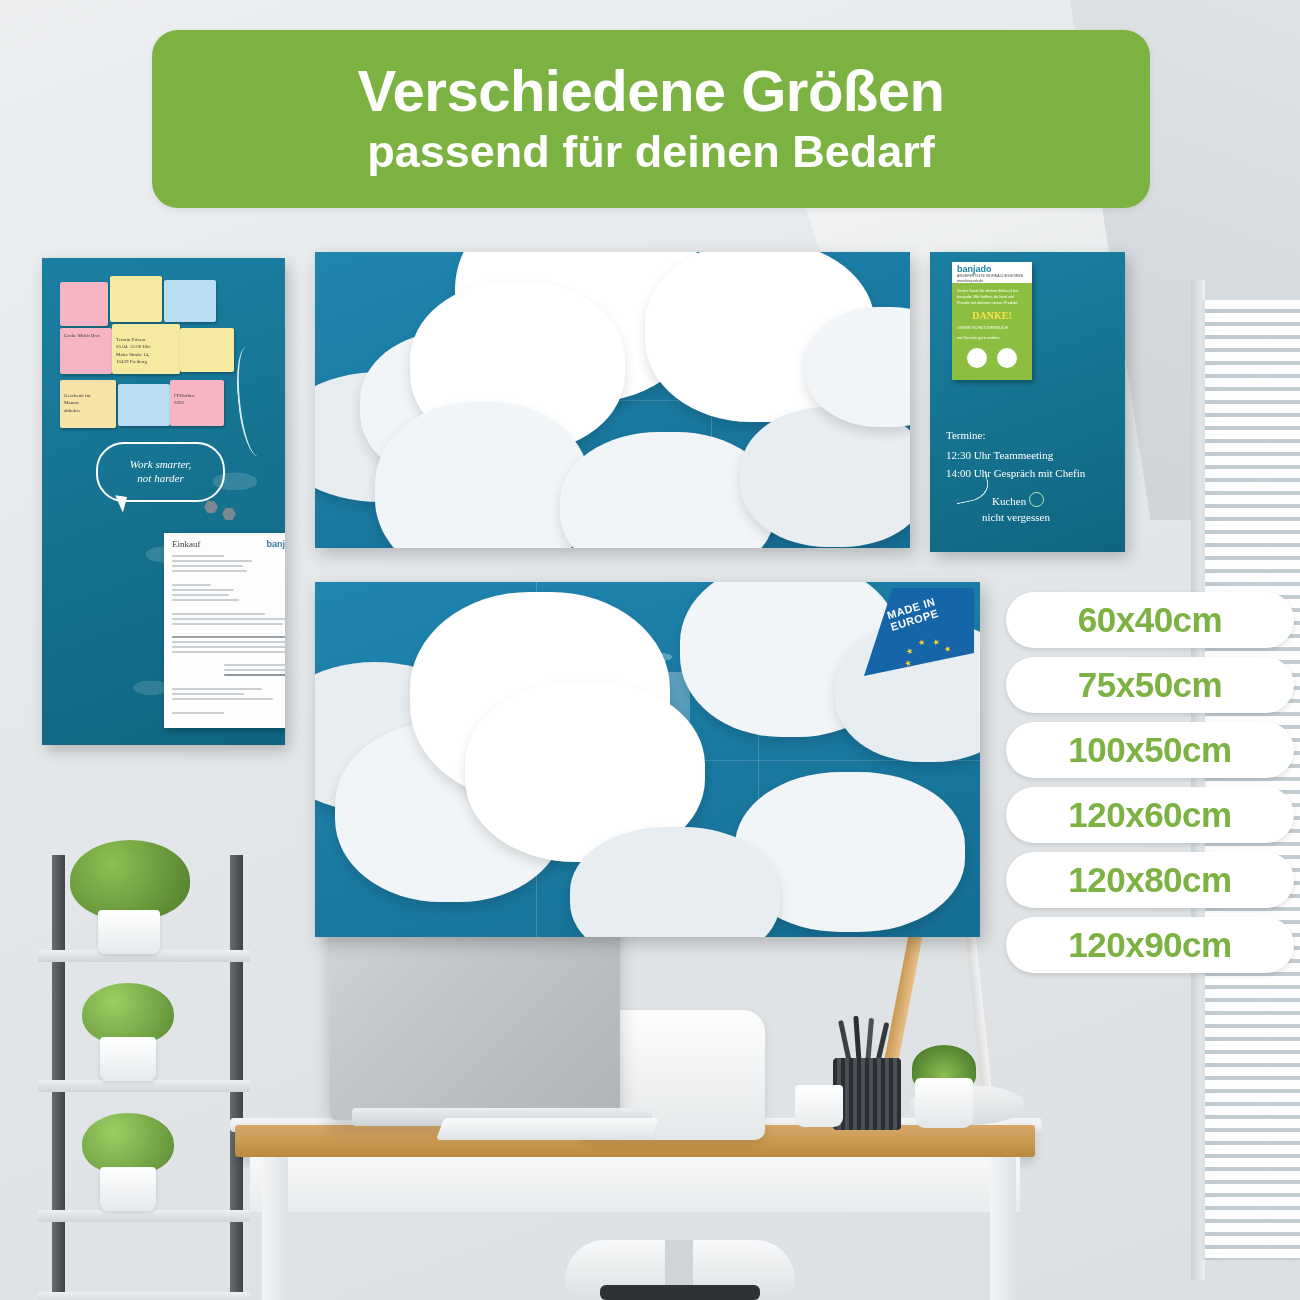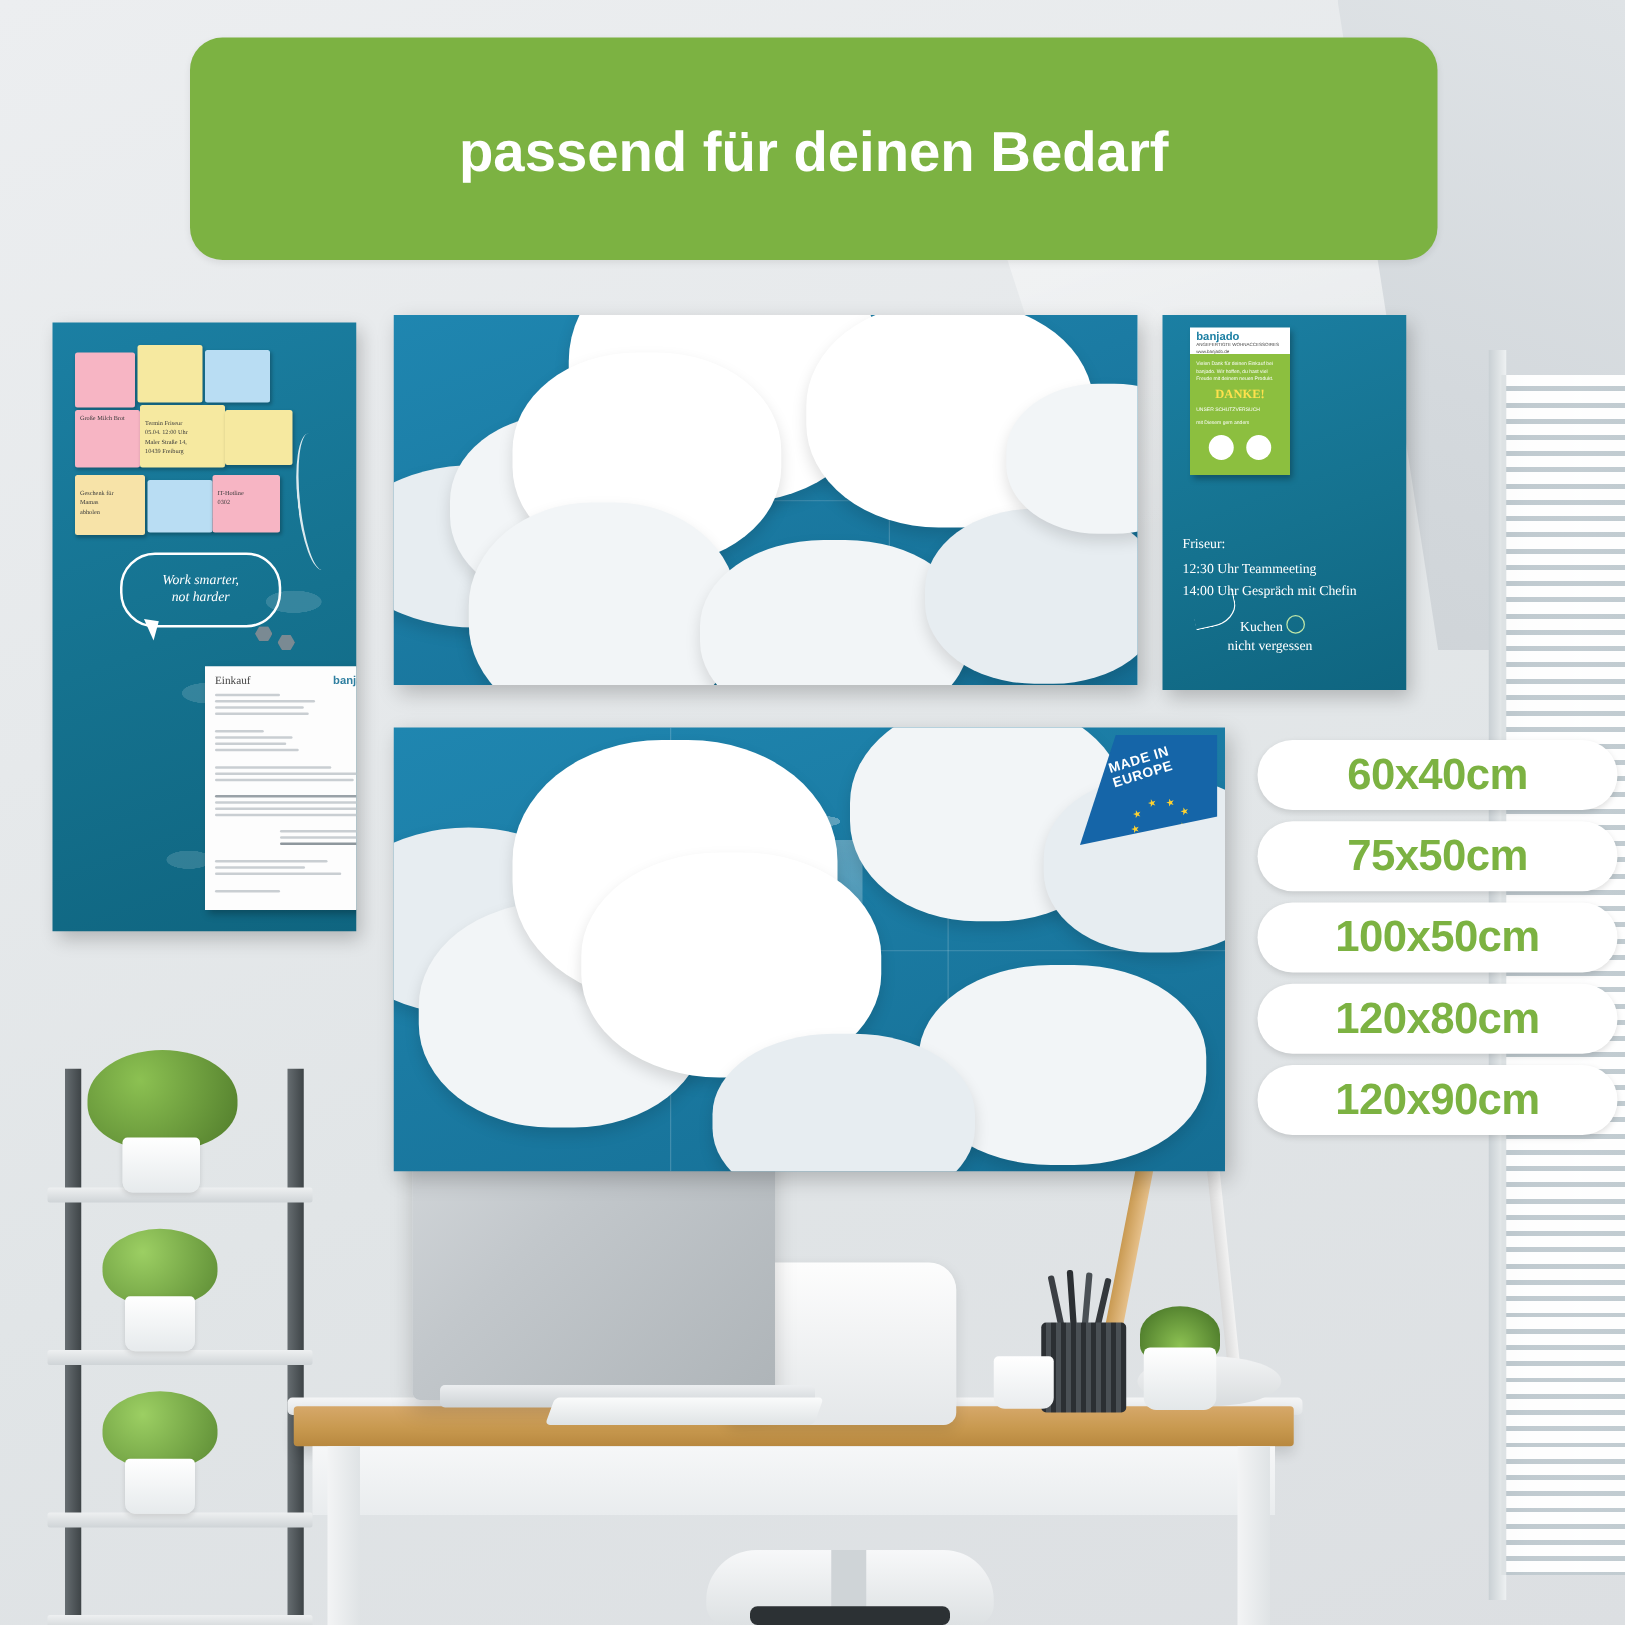--- a/index.html
+++ b/index.html
@@ -539,47 +539,51 @@
       <div class="flyer-body">Vielen Dank für deinen Einkauf bei banjado. Wir hoffen, du hast viel Freude mit deinem neuen Produkt.</div>
       <div class="flyer-danke">DANKE!</div>
       <div class="flyer-body">UNSER SCHUTZVERSUCH</div>
       <div class="flyer-body" style="padding-top:0">mit Diesem gern anders</div>
       <div style="text-align:center;">
         <span class="flyer-circle"></span>
         <span class="flyer-circle"></span>
       </div>
     </div>
 
-    <div class="handwrite" style="left:16px;top:176px;">Friseur:</div>
+    <div class="handwrite" style="left:16px;top:176px;">Termine:</div>
     <div class="handwrite" style="left:16px;top:196px;">12:30 Uhr Teammeeting</div>
     <div class="handwrite" style="left:16px;top:214px;">14:00 Uhr Gespräch mit Chefin</div>
 
     <div class="arrow-curve"></div>
     <div class="handwrite" style="left:62px;top:238px;">
       <span>Kuchen</span>
       <span class="smiley"></span>
     </div>
     <div class="handwrite" style="left:52px;top:258px;">nicht vergessen</div>
   </div>
 
   <div class="banner">
+    <div class="banner-l1">Verschiedene Größen</div>
     <div class="banner-l2">passend für deinen Bedarf</div>
   </div>
 
   <div class="pills">
     <div class="pill">
         <span>60x40cm</span>
       </div>
     <div class="pill">
         <span>75x50cm</span>
       </div>
     <div class="pill">
         <span>100x50cm</span>
       </div>
     <div class="pill">
+        <span>120x60cm</span>
+      </div>
+    <div class="pill">
         <span>120x80cm</span>
       </div>
     <div class="pill">
         <span>120x90cm</span>
       </div>
   </div>
 
 </div>
 
 </body></html>

